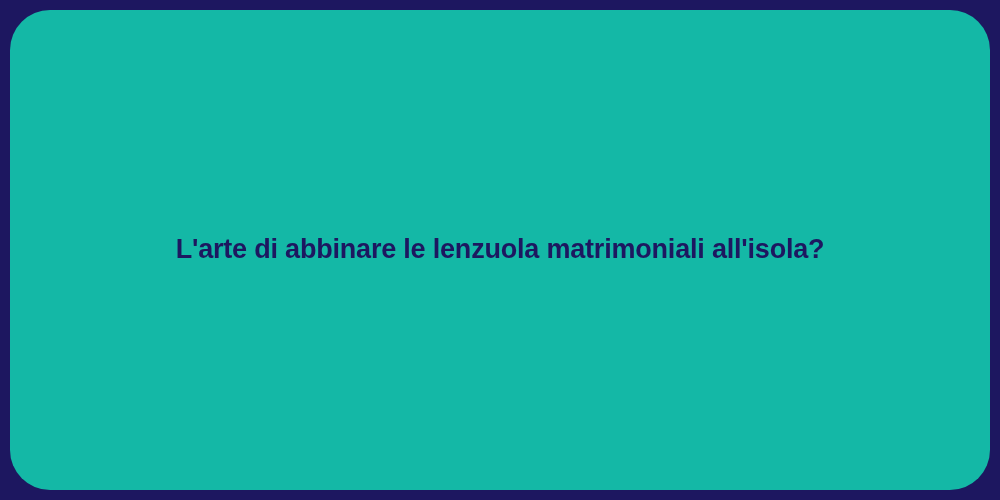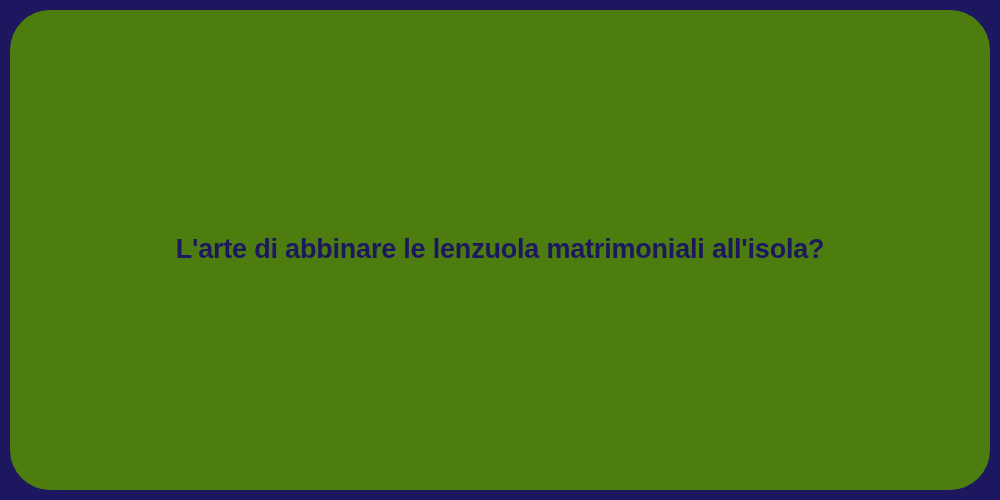--- a/index.html
+++ b/index.html
@@ -22,21 +22,21 @@
     background: #1d1760;
   }
 
   #card-panel {
     position: absolute;
     left: 10px;
     top: 10px;
     width: 980px;
     height: 480px;
     box-sizing: border-box;
-    background: #4d7c0f;
+    background: #14b8a6;
     border-radius: 40px;
     display: flex;
     align-items: center;
     justify-content: center;
   }
 
   #headline {
     margin: 0;
     padding: 0 60px;
     box-sizing: border-box;

